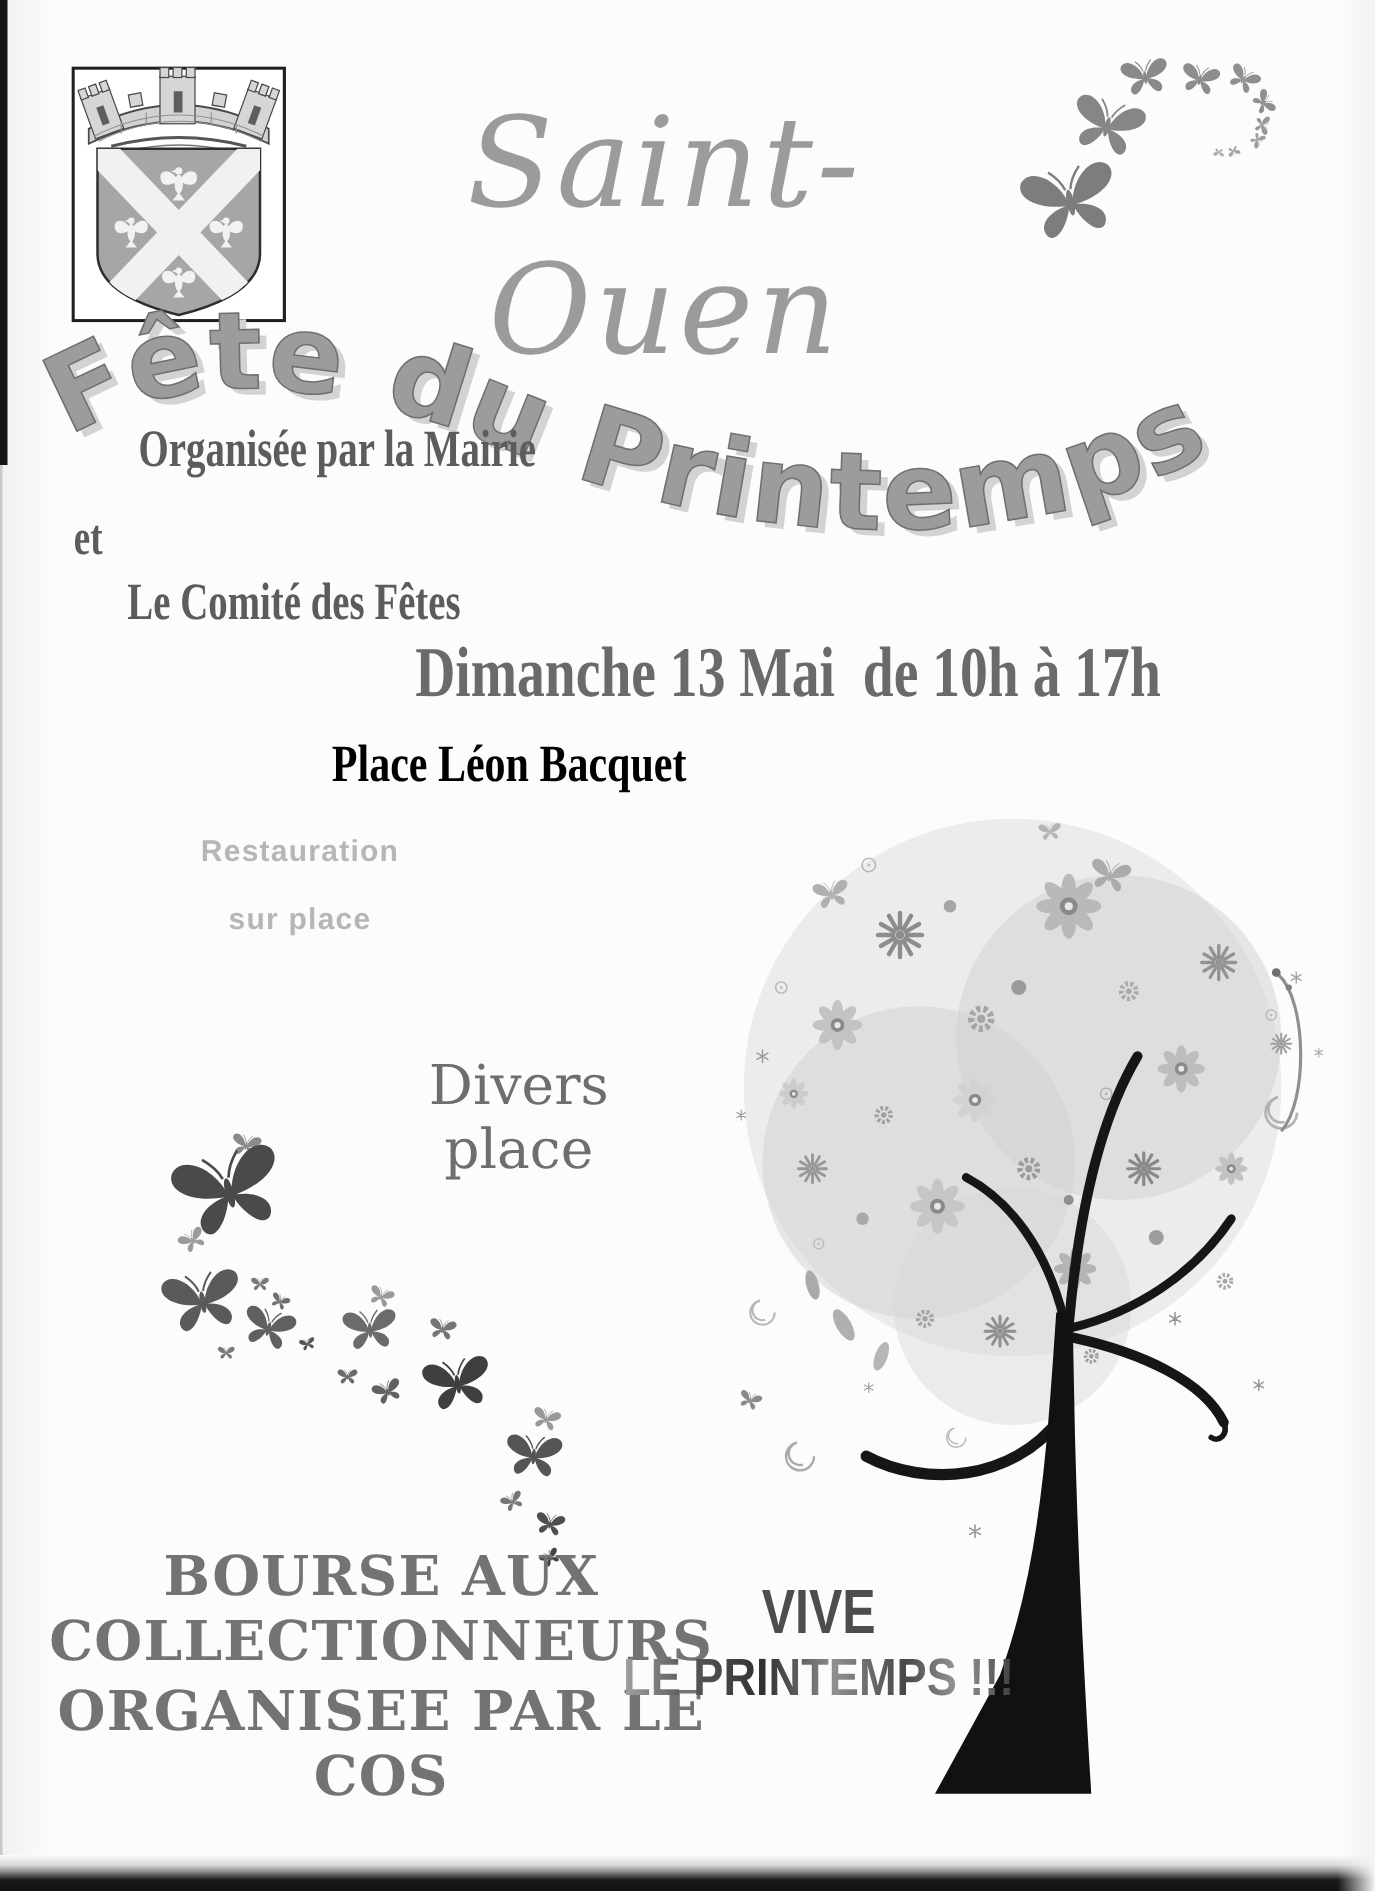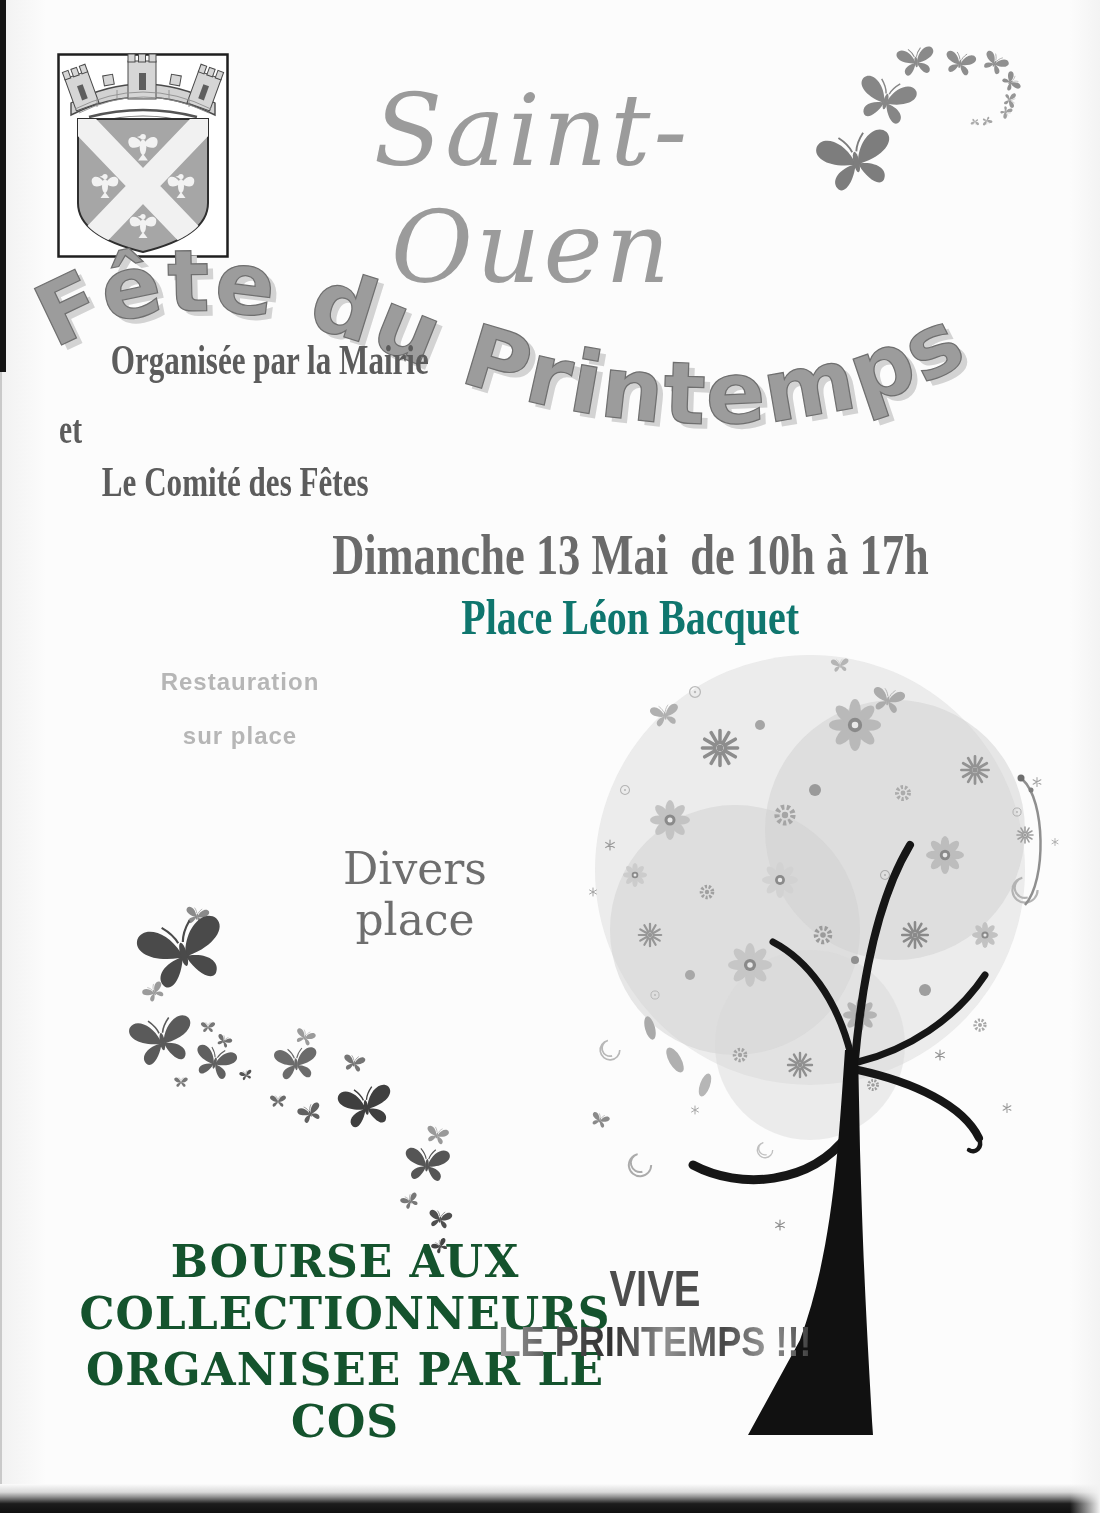--- a/index.html
+++ b/index.html
@@ -17,33 +17,33 @@
 
   .town{left:252px;top:72px;width:560px;text-align:center;
         font-family:"DejaVu Serif",serif;font-style:italic;font-weight:500;
         font-size:100px;color:#9b9b9b;letter-spacing:3px;}
 
   .serifc{font-family:"Liberation Serif",serif;font-weight:bold;color:#5c5c5c;}
   .serifc span{display:inline-block;transform:scaleX(.74);transform-origin:50% 50%;white-space:pre;}
   .org1{left:55px;top:336px;width:360px;text-align:center;font-size:42px;}
   .org2{left:55px;top:406px;width:360px;text-align:left;font-size:40px;}
   .org3{left:55px;top:438px;width:360px;text-align:center;font-size:42px;margin-top:20px;}
-  .dateline{left:230px;top:506px;width:800px;text-align:center;font-size:57px;color:#6a6a6a;margin-top:16px;}
+  .dateline{left:230px;top:506px;width:800px;text-align:center;font-size:57px;color:#6a6a6a;}
   .dateline span{transform:scaleX(.78);}
-  .placeline{left:230px;top:588px;width:800px;text-align:center;font-size:50px;color:#0f766e;}
+  .placeline{left:230px;top:588px;width:800px;font-size:42px;color:#000000;}
   .placeline span{transform:scaleX(.8);}
 
   .resto{left:95px;width:290px;text-align:center;font-weight:bold;font-size:24px;
          color:#b6b6b6;letter-spacing:1px;}
   .resto1{top:668px;} .resto2{top:722px;}
   .stands{left:285px;top:843px;width:260px;text-align:center;
          font-family:"DejaVu Serif",serif;font-size:44px;color:#6e6e6e;}
 
   .bourse{left:35px;width:540px;text-align:center;font-family:"DejaVu Serif",serif;
-          font-weight:bold;color:#14532d;letter-spacing:1px;margin-left:40px;}
+          font-weight:bold;color:#737373;letter-spacing:1px;}
   .bourse1{top:1236px;font-size:44px;}
   .bourse2{top:1288px;font-size:44px;}
   .bourse3{top:1344px;font-size:44px;}
   .bourse4{top:1396px;font-size:44px;}
 
   .vive{left:505px;top:1260px;width:300px;text-align:center;font-weight:bold;
         font-size:50px;color:#4d4d4d;}
   .vive span{display:inline-block;transform:scaleX(.8);}
   .leprintemps{left:455px;top:1318px;width:400px;text-align:center;font-weight:bold;font-size:42px;}
   .leprintemps span{display:inline-block;transform:scaleX(.86);transform-origin:50% 50%;

